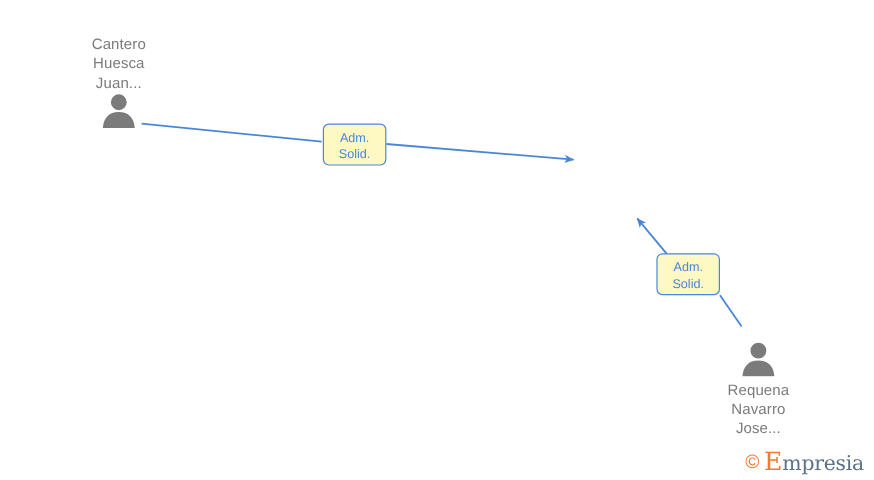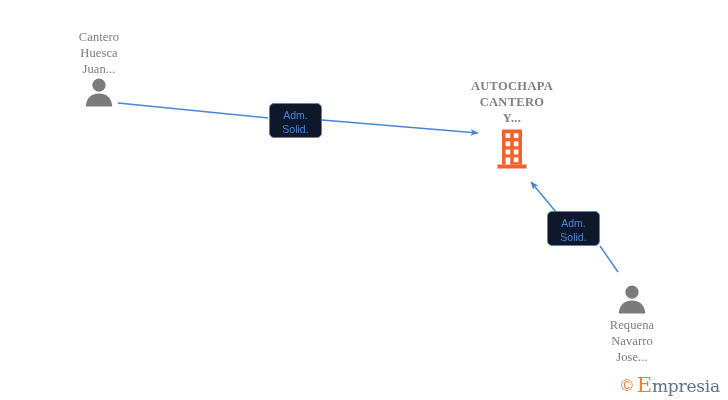--- a/index.html
+++ b/index.html
@@ -25,21 +25,20 @@
     position: absolute;
     left: 0;
     top: 0;
     width: 728px;
     height: 400px;
   }
 
   
   .node {
     position: absolute;
-    font-family: Liberation Serif, serif;
   }
   .person-node {
     width: 150px;
     text-align: center;
   }
   .person-label {
     font-size: 12.5px;
     line-height: 16px;
     color: #7b7b7b;
     letter-spacing: 0.1px;
@@ -70,21 +69,21 @@
     height: 40px;
     margin: 3px auto 0 auto;
     display: block;
   }
 
   
   .edge-label {
     position: absolute;
     border: 1.4px solid #4a86d8;
     border-radius: 5px;
-    background: #0f172a;
+    background: #fef9c3;
     color: #4a86d8;
     font-size: 10.5px;
     line-height: 14px;
     text-align: center;
     padding: 4px 7px 5px 7px;
     white-space: pre-line;
     box-sizing: border-box;
   }
 
   
@@ -140,41 +139,20 @@
   <div class="node person-node" style="left:24px; top:29px;">
     <div class="person-label">Cantero
 Huesca
 Juan...</div>
     <svg class="person-icon" viewBox="0 0 34 30" xmlns="http://www.w3.org/2000/svg">
       <circle cx="17" cy="8.2" r="6.6" fill="#7b7b7b"></circle>
       <path d="M17,16.4 C25.2,16.4 29.6,21.2 30.3,29.6 L3.7,29.6 C4.4,21.2 8.8,16.4 17,16.4 Z" fill="#7b7b7b"></path>
     </svg>
   </div>
 
-  <div class="node company-node" style="left:422px; top:78px;">
-    <div class="company-label">AUTOCHAPA
-CANTERO
-Y...</div>
-    <svg class="company-icon" viewBox="0 0 30 40" xmlns="http://www.w3.org/2000/svg">
-
-      <rect x="5" y="0.5" width="20" height="35" fill="#f4612a"></rect>
-
-      <rect x="0.5" y="35.5" width="29" height="4" fill="#f4612a"></rect>
-
-      <rect x="8.6" y="4.2" width="4.6" height="4.8" fill="#ffffff"></rect>
-      <rect x="16.8" y="4.2" width="4.6" height="4.8" fill="#ffffff"></rect>
-      <rect x="8.6" y="12.4" width="4.6" height="4.8" fill="#ffffff"></rect>
-      <rect x="16.8" y="12.4" width="4.6" height="4.8" fill="#ffffff"></rect>
-      <rect x="8.6" y="20.6" width="4.6" height="4.8" fill="#ffffff"></rect>
-      <rect x="16.8" y="20.6" width="4.6" height="4.8" fill="#ffffff"></rect>
-
-      <rect x="8.6" y="28.4" width="4.6" height="7.1" fill="#ffffff"></rect>
-      <rect x="16.8" y="28.4" width="4.6" height="4.8" fill="#ffffff"></rect>
-    </svg>
-  </div>
 
   <div class="node person-node" style="left:557px; top:284px;">
     <svg class="person-icon" viewBox="0 0 34 30" xmlns="http://www.w3.org/2000/svg">
       <circle cx="17" cy="8.2" r="6.6" fill="#7b7b7b"></circle>
       <path d="M17,16.4 C25.2,16.4 29.6,21.2 30.3,29.6 L3.7,29.6 C4.4,21.2 8.8,16.4 17,16.4 Z" fill="#7b7b7b"></path>
     </svg>
     <div class="person-label" style="margin-top:3px;">Requena
 Navarro
 Jose...</div>
   </div>

